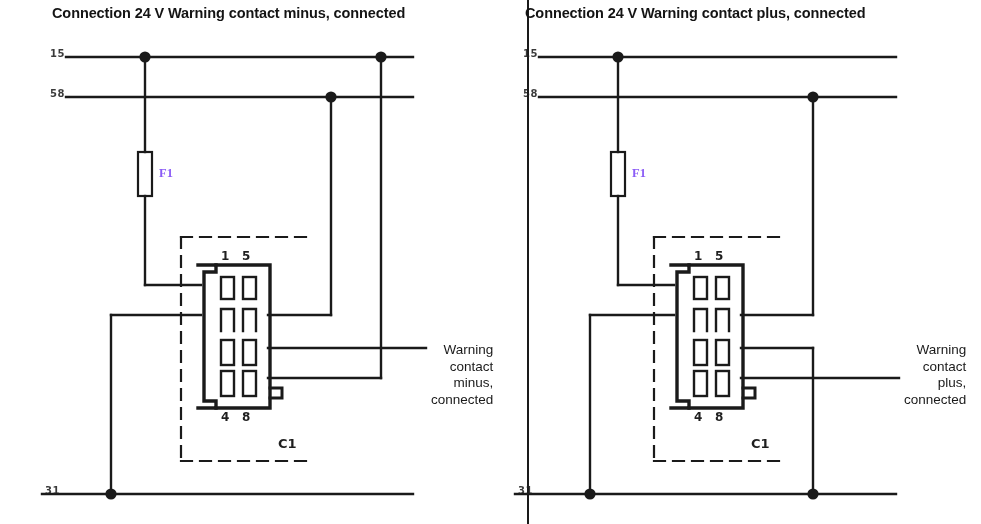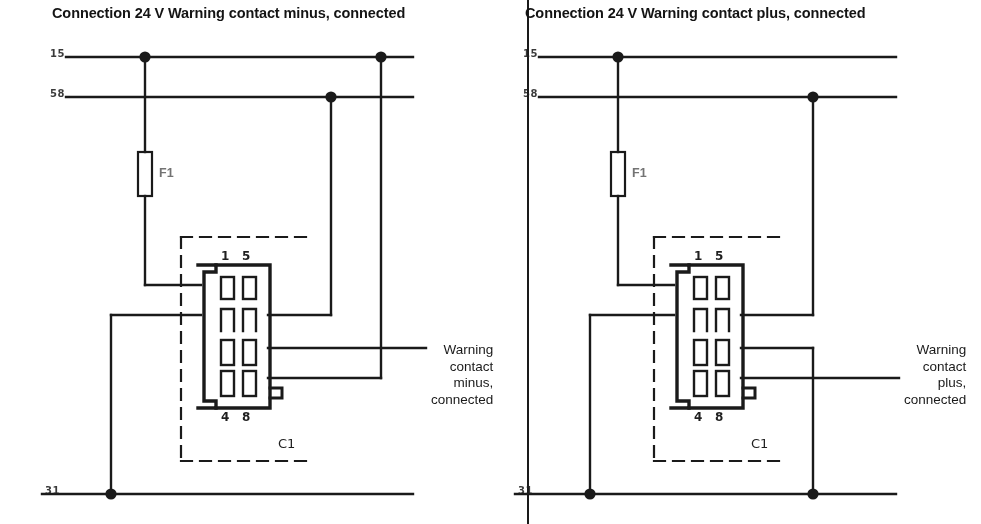--- a/index.html
+++ b/index.html
@@ -49,28 +49,28 @@
 
   .callout{
     position:absolute;
     font-family:"Liberation Sans", sans-serif;
     font-size:13.5px;line-height:16.5px;color:#1a1a1a;
     white-space:pre-line;
     text-align:right;
   }
   .fuselabel{
     position:absolute;
-    font-family:Liberation Sans, sans-serif;
-    font-size:12.5px;font-weight:bold;color:#737373;
+    font-family:Liberation Serif, serif;
+    font-size:12.5px;font-weight:bold;color:#8b5cf6;
     white-space:nowrap;
   }
   .cdesig{
     position:absolute;
     font-family:"DejaVu Sans", sans-serif;
-    font-size:13px;font-weight:normal;color:#1f1f1f;
+    font-size:13px;font-weight:bold;color:#1f1f1f;
     white-space:nowrap;
   }
 </style>
 </head>
 <body>
 
 <div class="sheet">
 
   <div class="panel panel-left">
 

